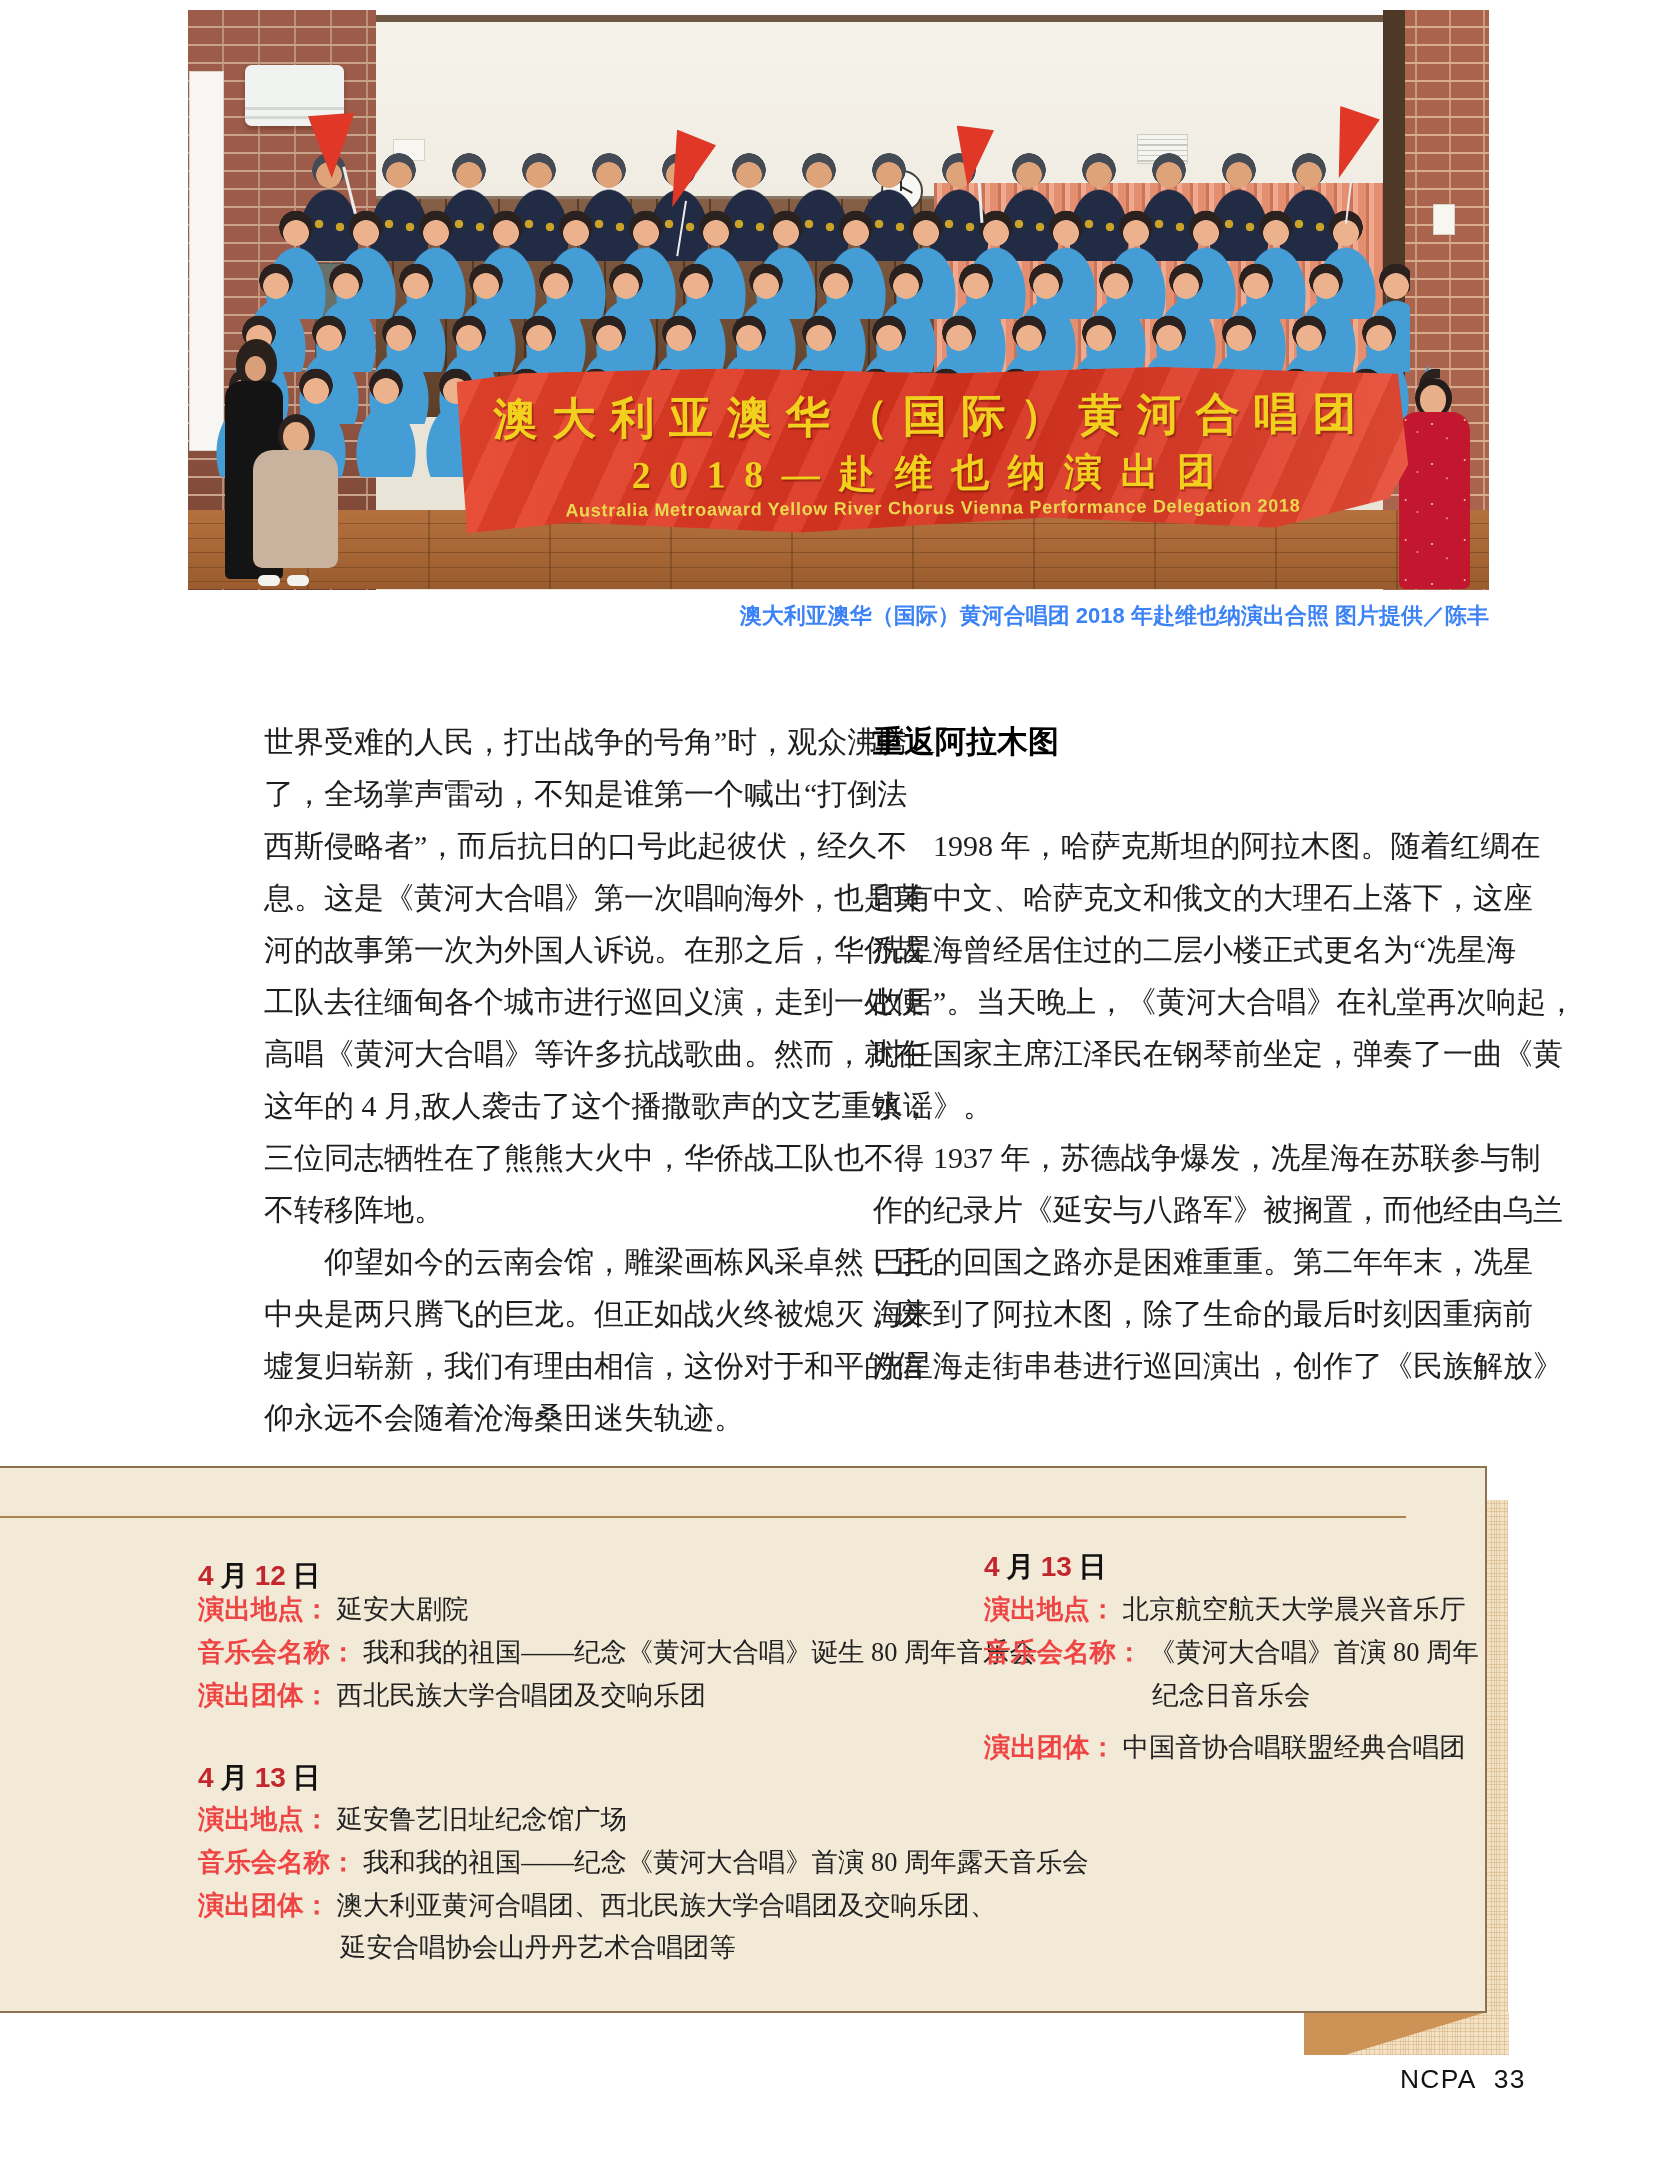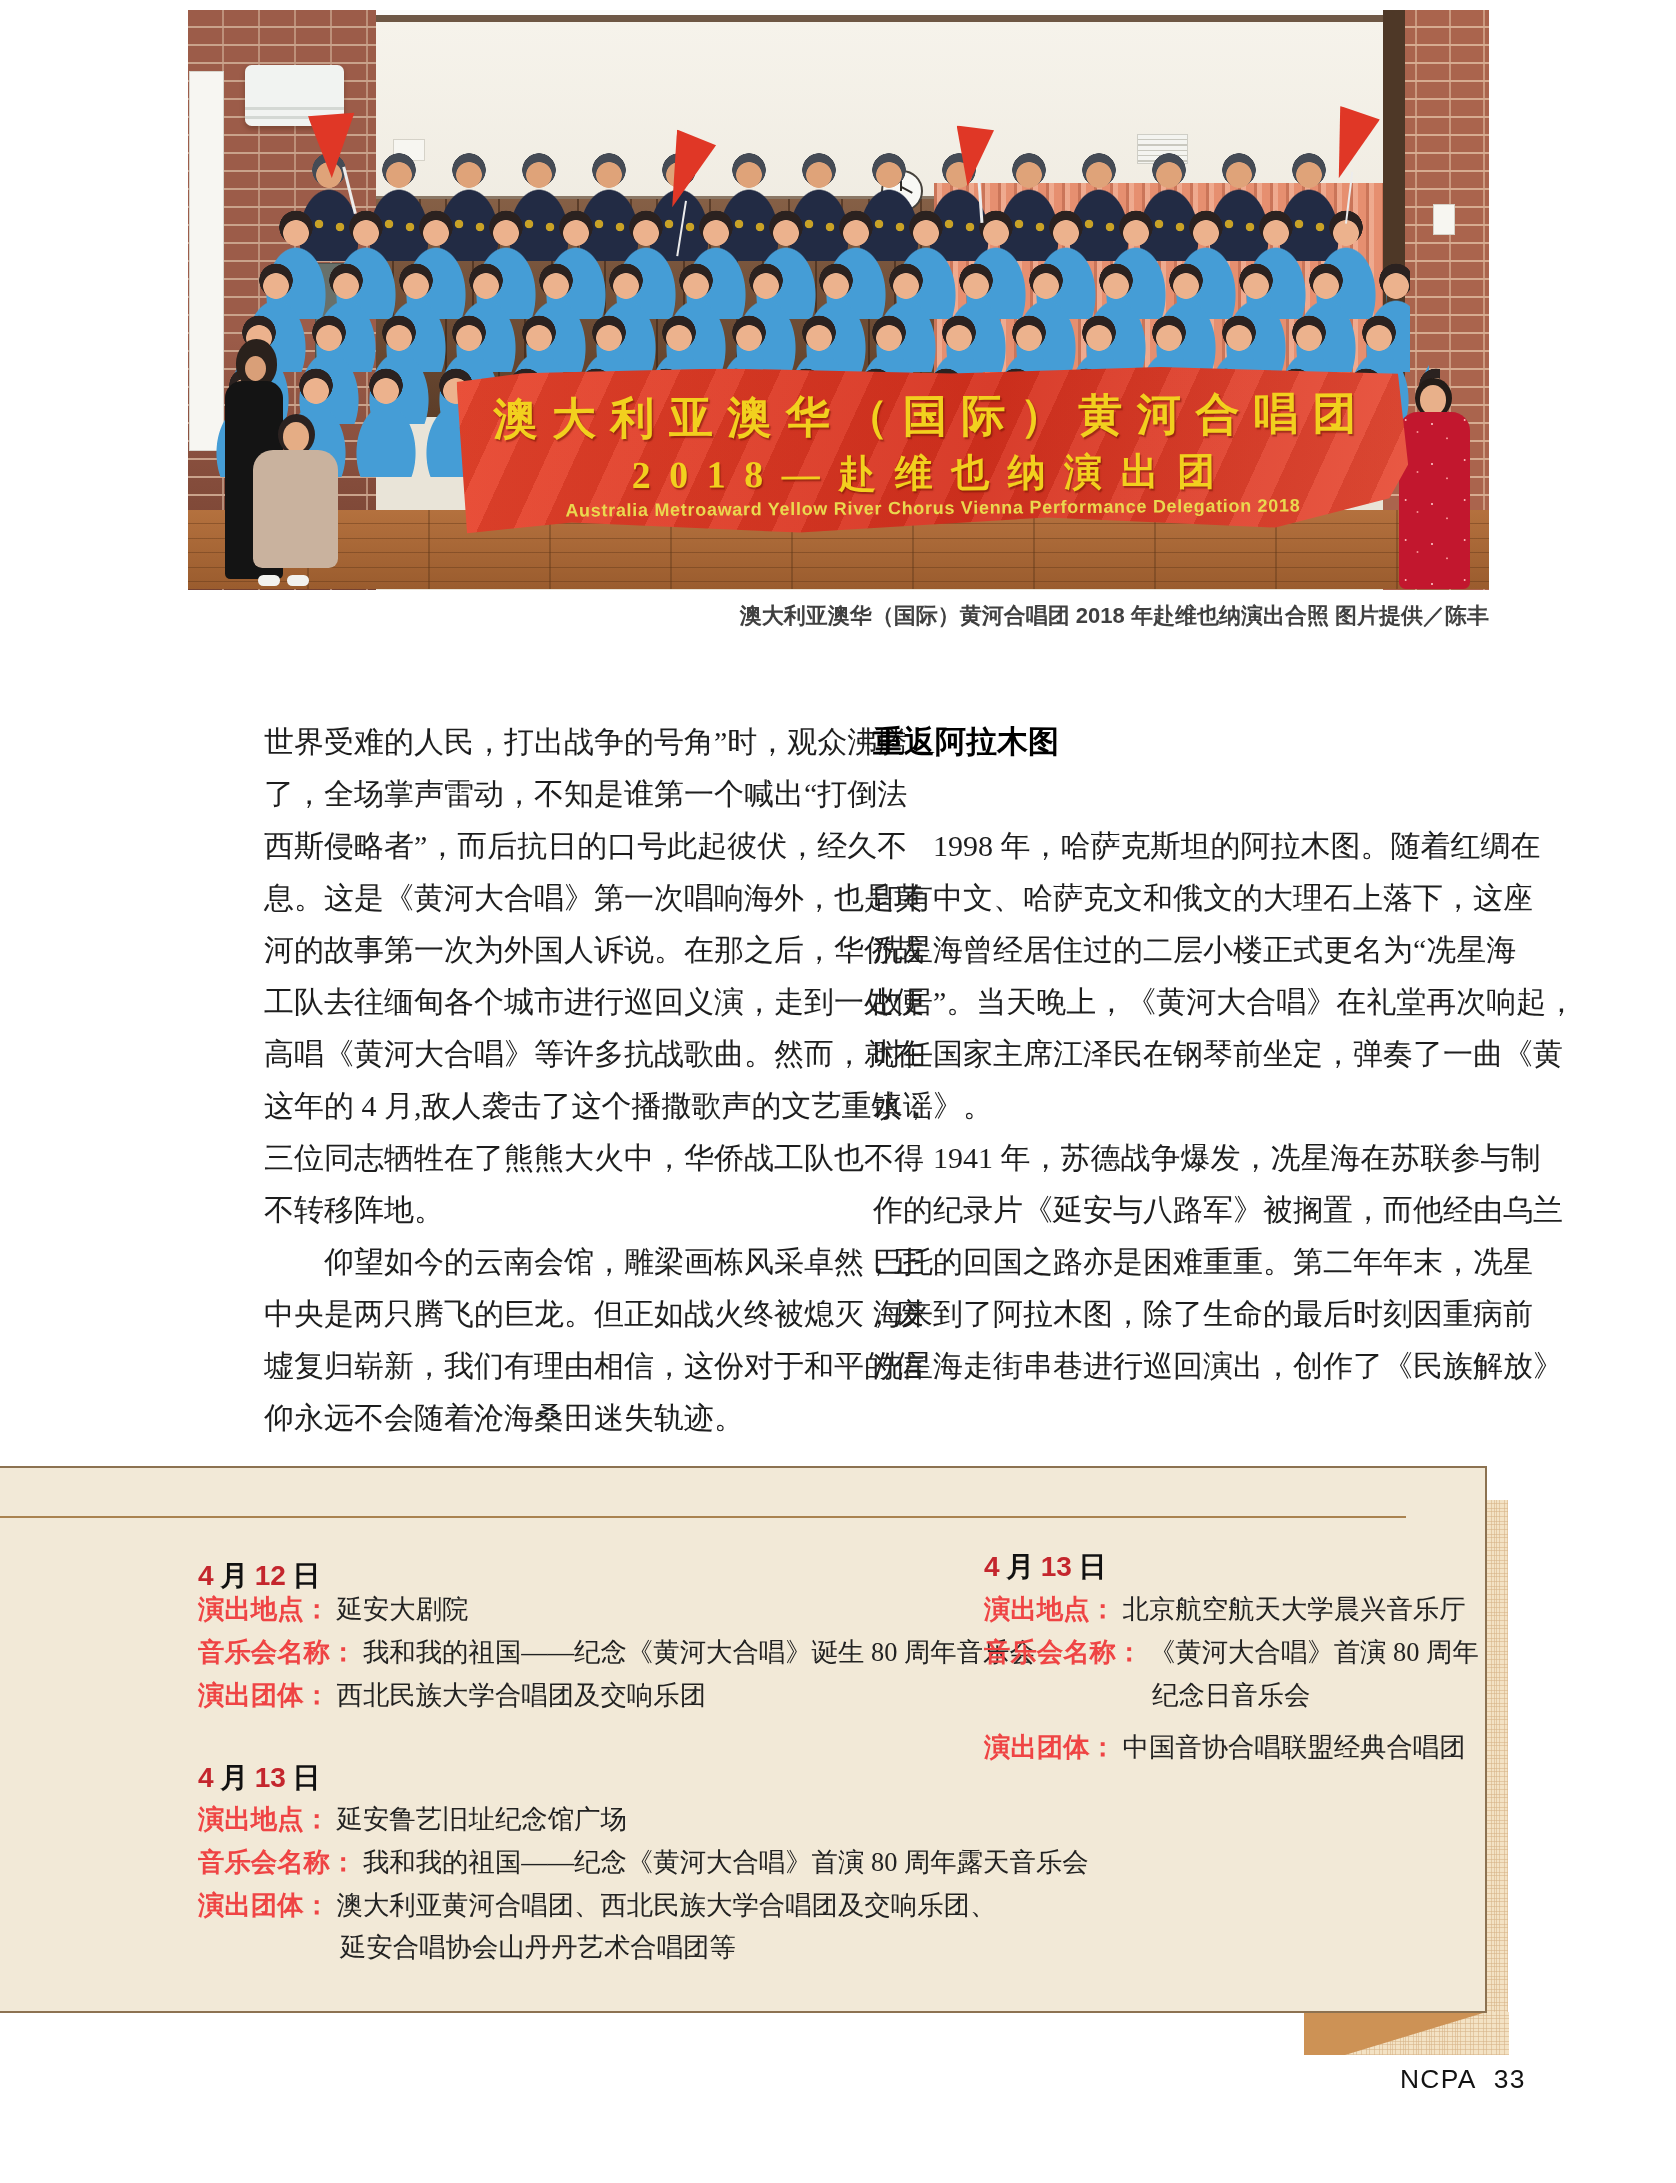--- a/index.html
+++ b/index.html
@@ -97,21 +97,21 @@
     clip-path:polygon(0 7%,7% 2%,28% 0,52% 4%,74% 1%,99% 6%,100% 60%,98% 80%,86% 97%,62% 90%,36% 98%,12% 91%,1% 97%);}
   .banner .l1{position:absolute;left:0;top:20px;width:100%;text-align:center;font-size:44px;font-weight:bold;
     color:#f2d01e;letter-spacing:14.5px;text-shadow:1.3px 2px 1.3px rgba(110,20,0,.55);}
   .banner .l2{position:absolute;left:0;top:81px;width:100%;text-align:center;font-size:38px;font-weight:bold;
     color:#f2d01e;letter-spacing:18.5px;text-shadow:1.3px 2px 1.3px rgba(110,20,0,.55);}
   .banner .l3{position:absolute;left:0;top:131px;width:100%;text-align:center;font-size:18px;font-weight:bold;
     color:#ead84f;letter-spacing:0.7px;font-family:"Liberation Sans",sans-serif;}
 
   
   .caption{position:absolute;left:188px;top:601px;width:1301px;text-align:right;
-    font-family:"Liberation Sans",sans-serif;font-weight:bold;font-size:22px;color:#404040;}
+    font-family:"Liberation Sans",sans-serif;font-weight:bold;font-size:22px;color:#3b82f6;}
 
   
   .col{position:absolute;top:716px;font-size:30px;line-height:52px;}
   .col-left{left:264px;width:568px;}
   .col-right{left:873px;width:570px;}
   .ln{height:52px;white-space:nowrap;text-align:justify;text-align-last:justify;}
   .ln.short{text-align-last:left;}
   .rheading{height:52px;line-height:52px;font-family:"Liberation Sans",sans-serif;font-weight:bold;font-size:31px;color:#000;}
   .spacer{height:52px;}
 
@@ -230,21 +230,21 @@
 
   <div class="col col-right">
     <div class="rheading">重返阿拉木图</div>
     <div class="spacer"></div>
     <div class="ln">　　1998 年，哈萨克斯坦的阿拉木图。随着红绸在</div>
     <div class="ln">印有中文、哈萨克文和俄文的大理石上落下，这座</div>
     <div class="ln">冼星海曾经居住过的二层小楼正式更名为“冼星海</div>
     <div class="ln">故居”。当天晚上，《黄河大合唱》在礼堂再次响起，</div>
     <div class="ln">时任国家主席江泽民在钢琴前坐定，弹奏了一曲《黄</div>
     <div class="ln short">水谣》。</div>
-    <div class="ln">　　1941 年，苏德战争爆发，冼星海在苏联参与制</div>
+    <div class="ln">　　1937 年，苏德战争爆发，冼星海在苏联参与制</div>
     <div class="ln">作的纪录片《延安与八路军》被搁置，而他经由乌兰</div>
     <div class="ln">巴托的回国之路亦是困难重重。第二年年末，冼星</div>
     <div class="ln">海来到了阿拉木图，除了生命的最后时刻因重病前</div>
     <div class="ln">冼星海走街串巷进行巡回演出，创作了《民族解放》</div>
   </div>
 
   <div class="underlay underlay-right"></div>
   <div class="underlay underlay-bottom">
     <div class="corner-fold"></div>
   </div>

